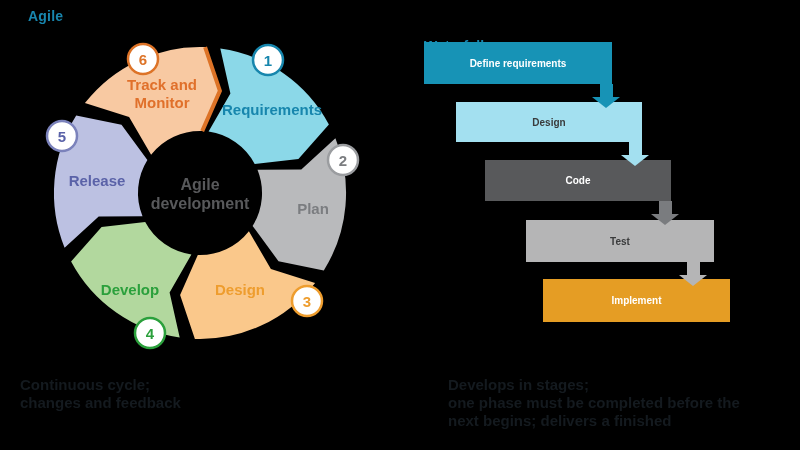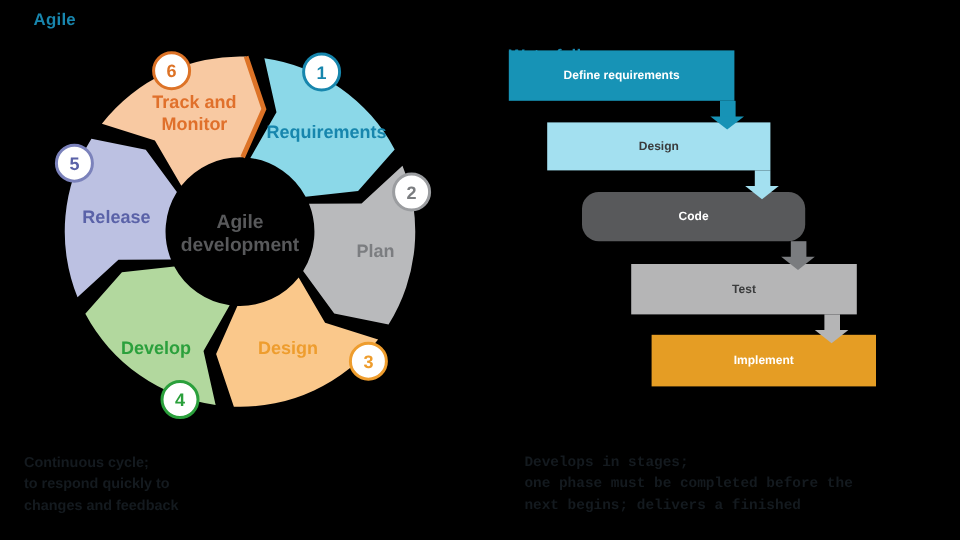--- a/index.html
+++ b/index.html
@@ -17,24 +17,24 @@
     position:absolute;display:flex;align-items:center;justify-content:center;
     font-size:10px;font-weight:bold;
   }
   .wf-arrow-stem{position:absolute;}
   .wf-arrow-head{
     position:absolute;width:0;height:0;
     border-left:14px solid transparent;border-right:14px solid transparent;
     border-top:11px solid #000;
   }
   .caption{
-    position:absolute;top:376px;font-size:12px;line-height:18px;font-weight:bold;
+    position:absolute;top:376px;font-size:15px;line-height:18px;font-weight:bold;
   }
   #caption-agile{left:20px;}
-  #caption-waterfall{left:437px;font-family:Liberation Mono, monospace;}
+  #caption-waterfall{left:448px;}
   .svg-label{font-family:"Liberation Sans",sans-serif;font-weight:bold;font-size:15px;text-anchor:middle;}
   .svg-label-center{font-family:"Liberation Sans",sans-serif;font-weight:bold;font-size:16px;text-anchor:middle;}
   .badge-num{font-family:"Liberation Sans",sans-serif;font-weight:bold;font-size:15px;text-anchor:middle;}
 </style>
 </head>
 <body>
 
 <div class="panel-title" id="agile-title" style="color: rgb(24, 134, 174);">Agile</div>
 
 <svg id="cycle-svg" width="400" height="360" viewBox="0 0 400 360">
@@ -79,29 +79,28 @@
     <text class="badge-num" x="62" y="141.5" fill="#5a62a8">5</text>
   </g>
   <g>
     <circle cx="143" cy="59" r="15" fill="#ffffff" stroke-width="2.5" stroke="#dd7327"></circle>
     <text class="badge-num" x="143" y="64.5" fill="#dd7327">6</text>
   </g>
 </svg>
 
 <div class="caption" id="caption-agile" style="color: rgb(20, 26, 31);">
   <div>Continuous cycle;</div>
-  <div>to respond quickly to</div>
   <div>changes and feedback</div>
 </div>
 
 <div class="panel-title" id="waterfall-title" style="color: rgb(24, 134, 174);">Waterfall</div>
 
 <div class="wf-box" style="left: 424px; top: 42px; width: 188px; height: 42px; background-color: rgb(23, 147, 182); color: rgb(255, 255, 255);">Define requirements</div>
 <div class="wf-box" style="left: 456px; top: 102px; width: 186px; height: 40px; background-color: rgb(163, 224, 240); color: rgb(58, 59, 60);">Design</div>
-<div class="wf-box" style="left: 485px; top: 160px; width: 186px; height: 41px; background-color: rgb(88, 89, 91); color: rgb(255, 255, 255); border-radius: 14px;">Code</div>
+<div class="wf-box" style="left: 485px; top: 160px; width: 186px; height: 41px; background-color: rgb(88, 89, 91); color: rgb(255, 255, 255);">Code</div>
 <div class="wf-box" style="left: 514px; top: 220px; width: 188px; height: 42px; background-color: rgb(181, 181, 182); color: rgb(58, 59, 60); margin-left: 12px;">Test</div>
 <div class="wf-box" style="left: 543px; top: 279px; width: 187px; height: 43px; background-color: rgb(229, 157, 36); color: rgb(255, 255, 255);">Implement</div>
 
 <div class="wf-arrow-stem" style="left: 600px; top: 84px; width: 13px; height: 14px; background-color: rgb(23, 147, 182);"></div>
 <div class="wf-arrow-head" style="left: 592px; top: 97px; border-top-color: rgb(23, 147, 182);"></div>
 
 <div class="wf-arrow-stem" style="left: 629px; top: 142px; width: 13px; height: 14px; background-color: rgb(163, 224, 240);"></div>
 <div class="wf-arrow-head" style="left: 621px; top: 155px; border-top-color: rgb(163, 224, 240);"></div>
 
 <div class="wf-arrow-stem" style="left: 659px; top: 201px; width: 13px; height: 14px; background-color: rgb(122, 124, 127);"></div>

